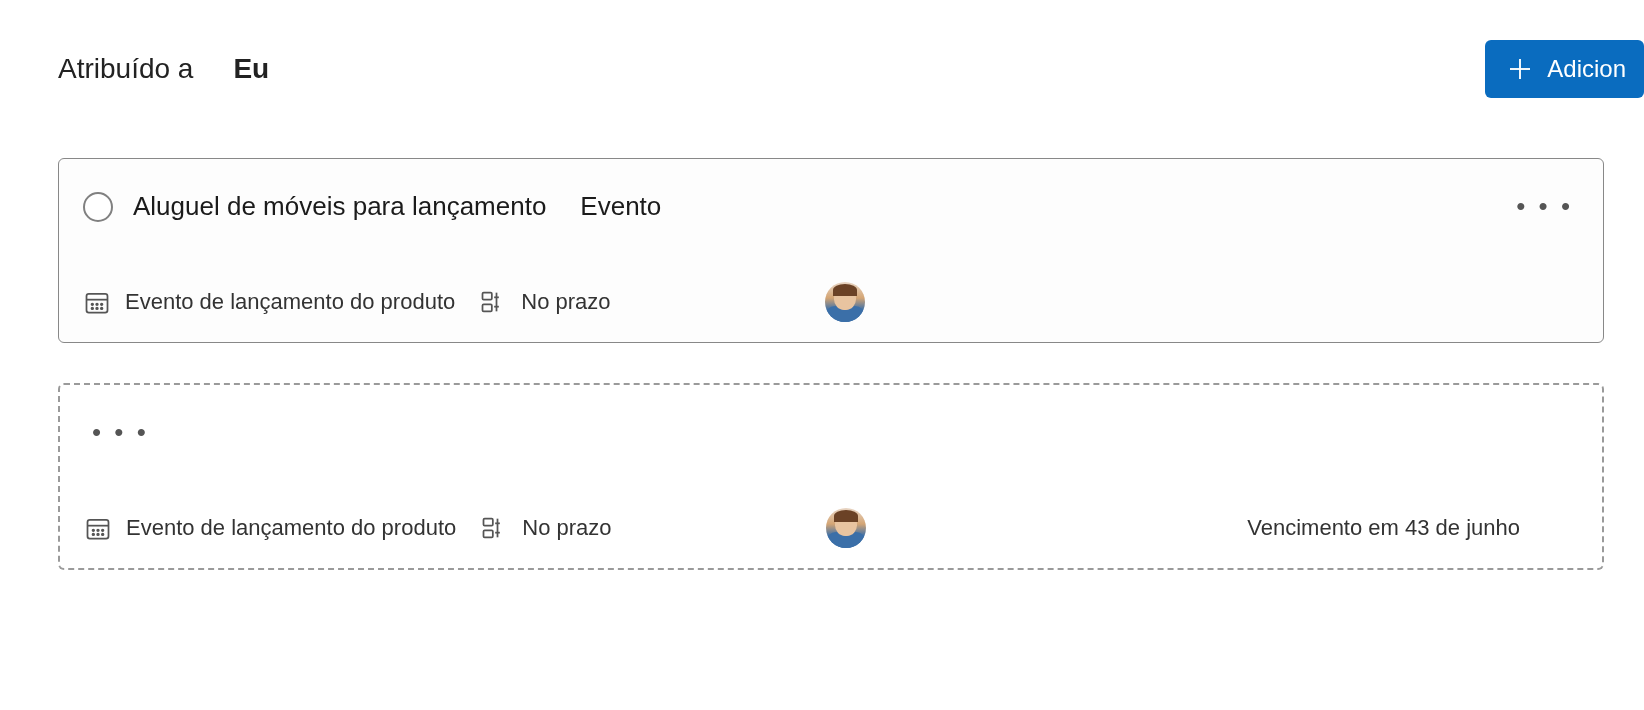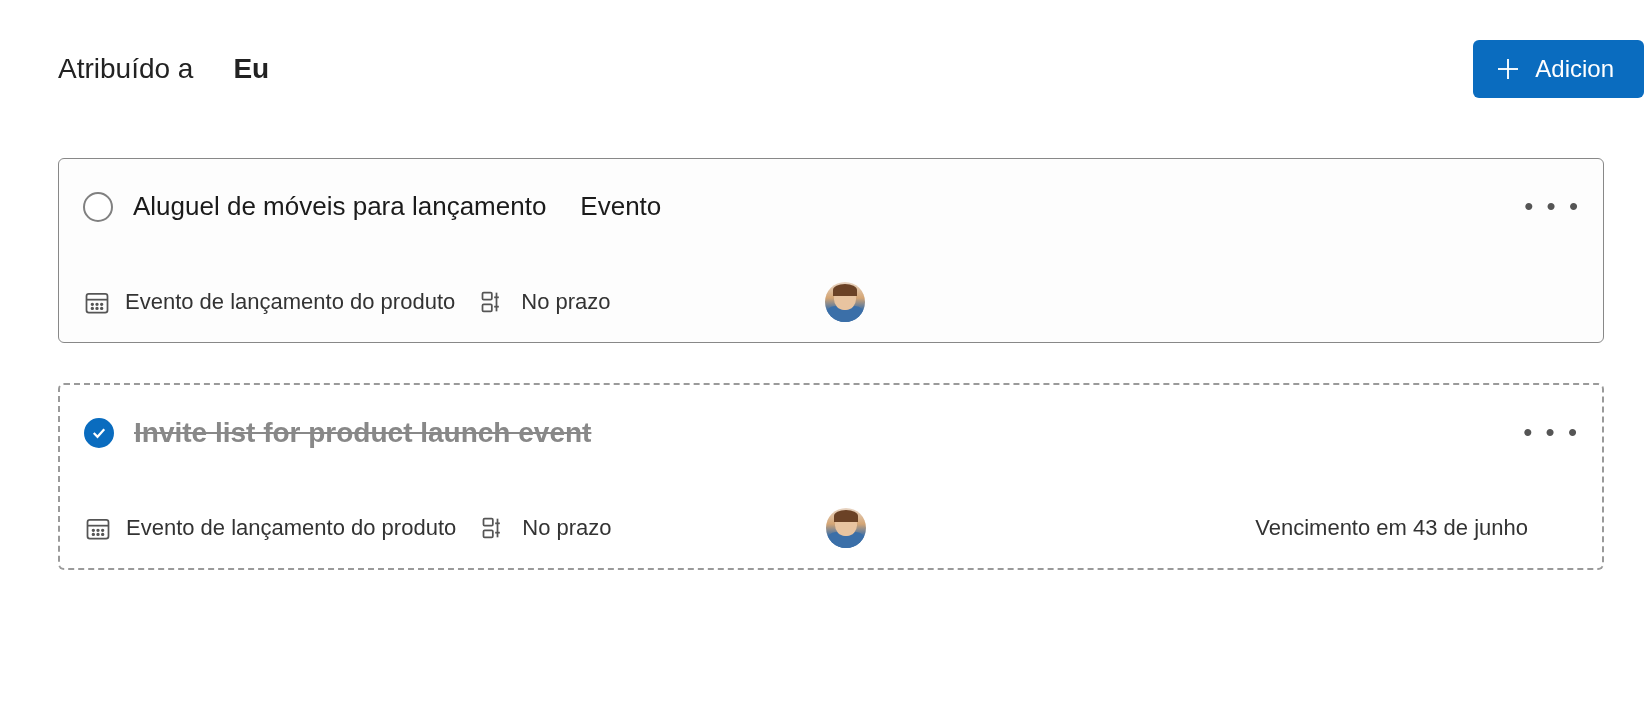--- a/index.html
+++ b/index.html
@@ -38,36 +38,36 @@
       color: #222;
     }
     .add-button {
       display: flex;
       align-items: center;
       gap: 12px;
       background: #0a6cbf;
       color: #ffffff;
       border: none;
       border-radius: 6px;
-      padding: 14px 30px 14px 20px;
+      padding: 14px 18px 14px 20px;
       font-size: 24px;
       font-weight: 400;
       cursor: pointer;
       margin-right: -40px;
     }
     .add-button svg {
       width: 30px;
       height: 30px;
     }
 
     .task-card {
       border: 1px solid #888;
       border-radius: 6px;
       background: #fdfdfd;
-      padding: 24px 14px 20px 24px;
+      padding: 24px 22px 20px 24px;
       margin-bottom: 40px;
     }
     .task-card.completed {
       background: #ffffff;
       border: 2px dashed #9a9a9a;
     }
     .task-header {
       display: flex;
       align-items: center;
       justify-content: space-between;
@@ -250,28 +250,20 @@
         <div class="avatar-body"></div>
         <div class="avatar-head"></div>
         <div class="avatar-hair"></div>
       </div>
     </div>
   </div>
 </div>
 
 <div class="task-card completed">
   <div class="task-header">
-    <div class="task-header-left">
-      <div class="task-checkbox checked">
-        <svg viewBox="0 0 24 24" stroke="white" stroke-width="3" fill="none">
-          <polyline points="5,12 10,17 19,7"></polyline>
-        </svg>
-      </div>
-      <span class="task-title completed">Invite list for product launch event</span>
-    </div>
     <button class="more-button">• • •</button>
   </div>
   <div class="task-meta">
     <div class="meta-item">
       <svg viewBox="0 0 24 24" stroke-width="1.5">
         <rect x="3" y="5" width="18" height="16" rx="2"></rect>
         <line x1="3" y1="10" x2="21" y2="10"></line>
         <circle cx="8" cy="14" r="0.7" fill="#555"></circle>
         <circle cx="12" cy="14" r="0.7" fill="#555"></circle>
         <circle cx="16" cy="14" r="0.7" fill="#555"></circle>

